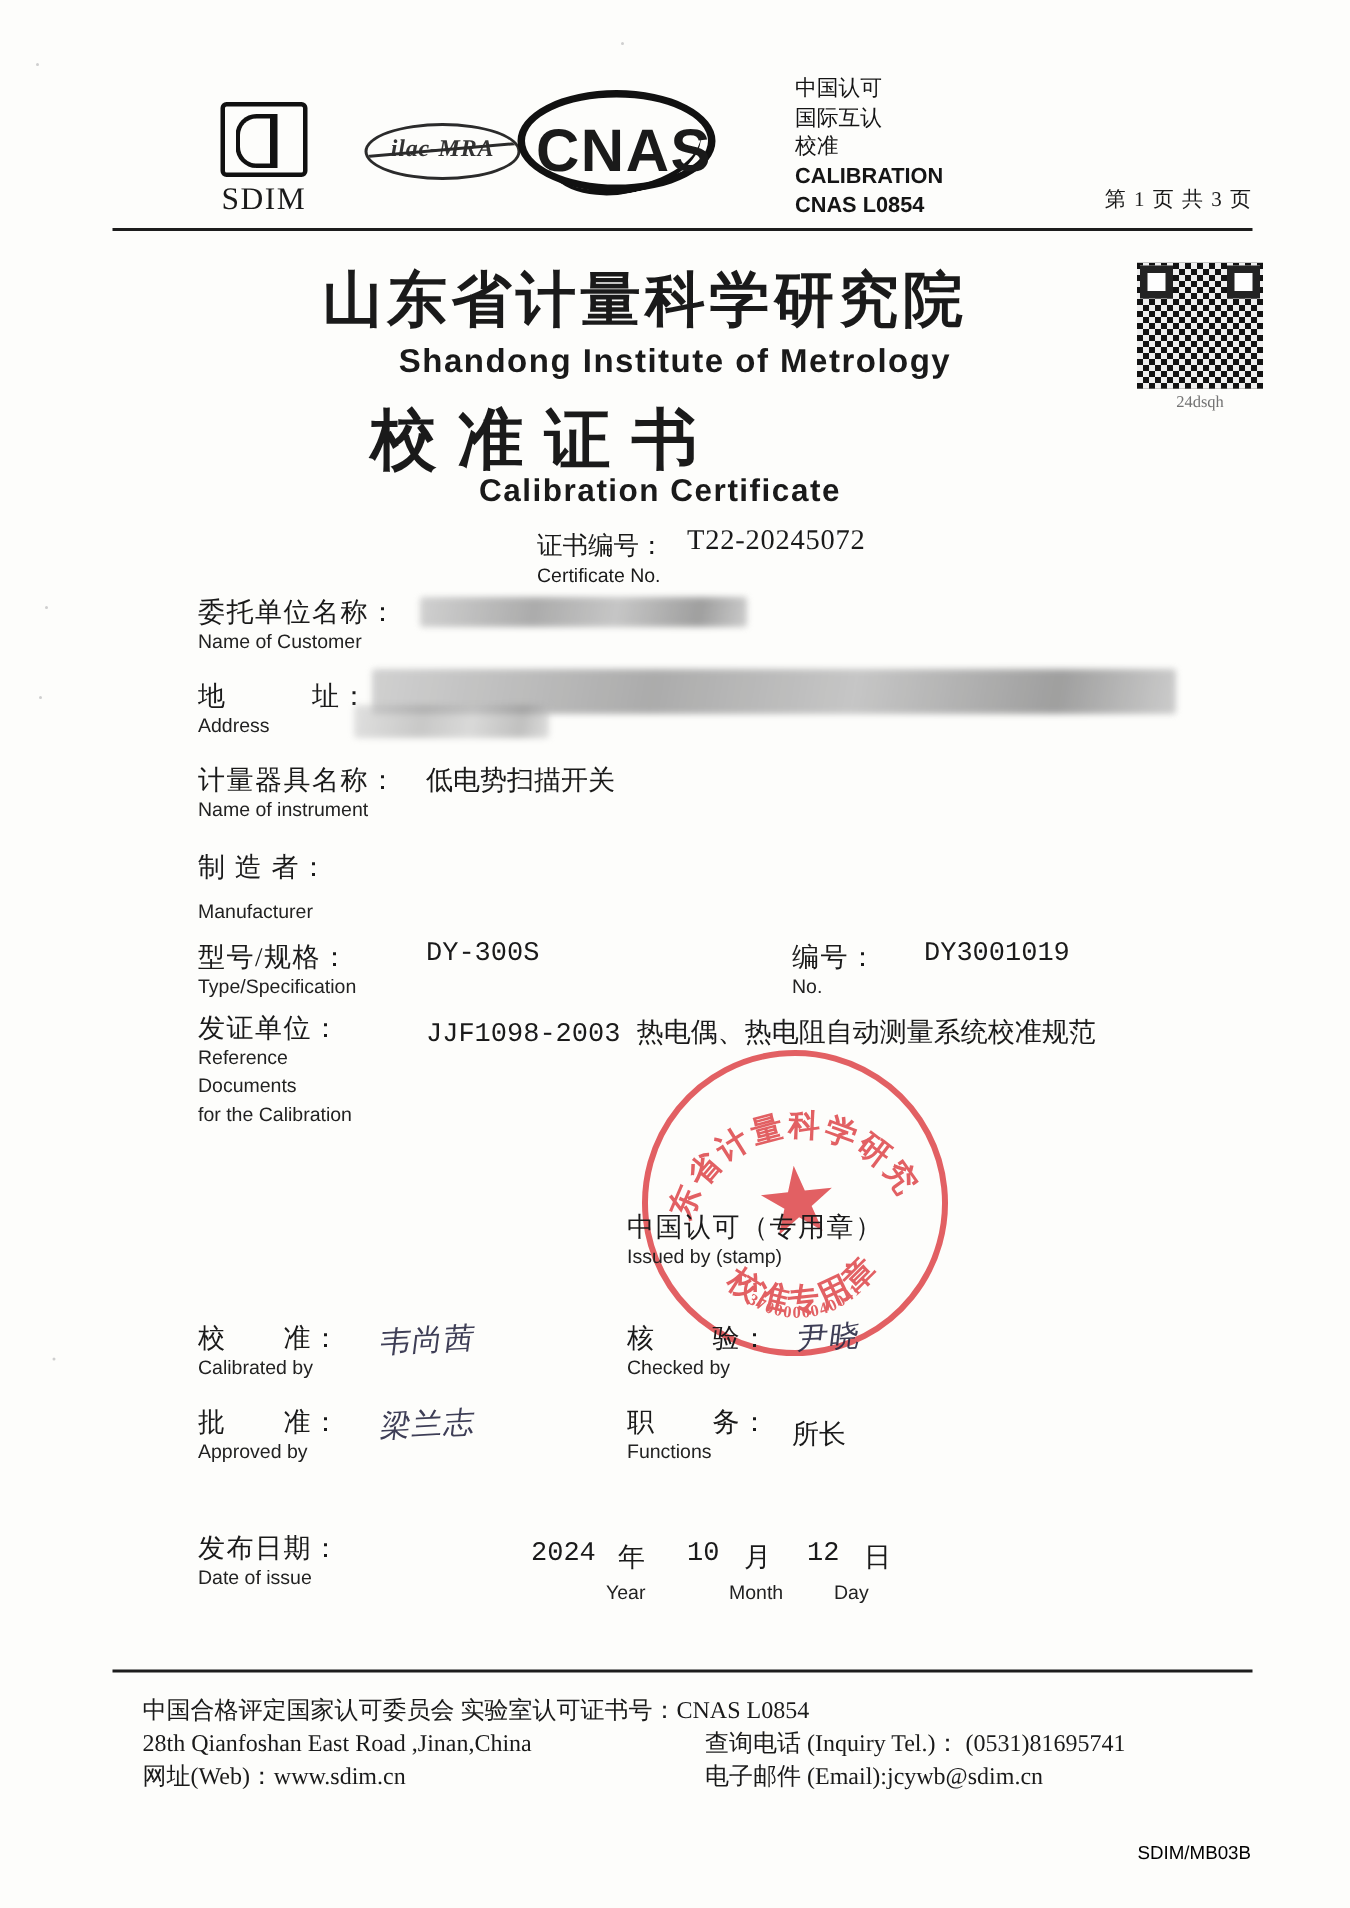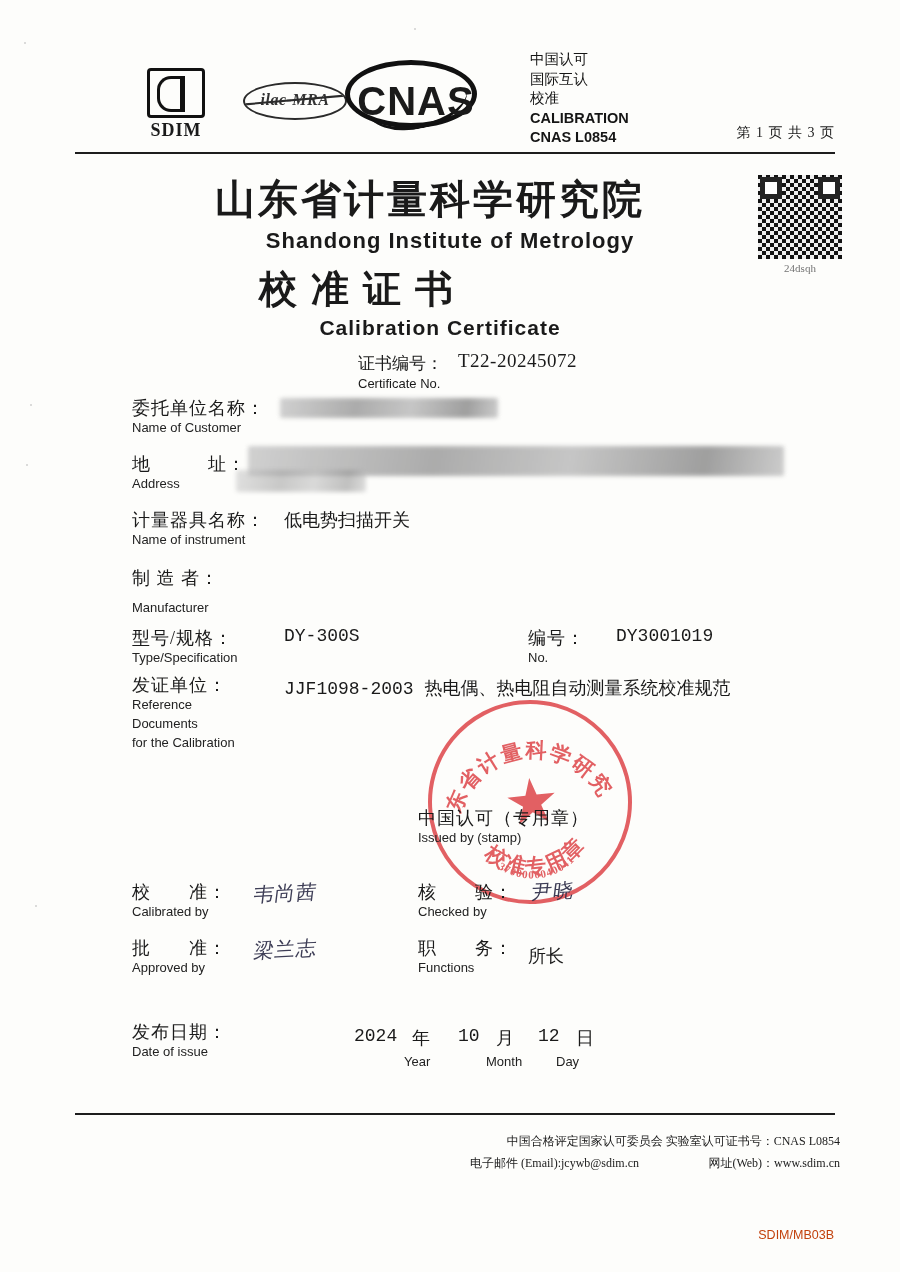--- a/index.html
+++ b/index.html
@@ -56,22 +56,22 @@
     content: "";
     position: absolute;
     left: 30px;
     top: 5px;
     width: 5px;
     height: 36px;
     background: #111;
   }
   .logo-sdim .txt {
     font-family: "Liberation Serif", serif;
-    font-weight: bold;
-    font-size: 18px;
+    font-weight: normal;
+    font-size: 21px;
     letter-spacing: 1px;
     margin-top: 2px;
   }
   .logo-ilac {
     position: absolute;
     left: 168px;
     top: 52px;
     width: 104px;
     text-align: center;
   }
@@ -198,21 +198,21 @@
     letter-spacing: 1px;
     font-family: "Liberation Sans", sans-serif;
     box-sizing: border-box;
   }
   .cert-cn {
     position: absolute;
     left: 0;
     top: 264px;
     width: 736px;
     text-align: center;
-    font-size: 38px;
+    font-size: 44px;
     font-weight: bold;
     letter-spacing: 14px;
     padding-right: 10px;
     box-sizing: border-box;
   }
   .cert-en {
     position: absolute;
     left: 0;
     top: 316px;
     width: 900px;
@@ -362,38 +362,37 @@
     transform: skewX(-10deg) rotate(-3deg);
     opacity: .9;
     letter-spacing: 1px;
   }
   
   .footer {
     position: absolute;
     left: 95px;
     top: 1130px;
     width: 745px;
-    font-size: 12px;
+    font-size: 16px;
     line-height: 22px;
-    text-align: right;
   }
   .footer .row { position: relative; height: 22px; }
   .footer .right {
     position: absolute;
     left: 375px;
     top: 0;
     white-space: nowrap;
   }
   .footer-code {
     position: absolute;
     right: 66px;
     top: 1228px;
     font-size: 12.5px;
     font-family: "Liberation Sans", sans-serif;
-    color: #c2410c;
+    color: #000000;
   }
   .speck {
     position: absolute;
     background: #cfcfcf;
     width: 2px;
     height: 2px;
     border-radius: 50%;
   }
 </style>
 </head>
@@ -551,19 +550,23 @@
   <div class="lbl-en" style="position:absolute;left:486px;top:1054px">Month</div>
   <div class="lbl-en" style="position:absolute;left:556px;top:1054px">Day</div>
 
   <div class="rule2"></div>
 
   <div class="footer">
     <div class="row">
       <span>中国合格评定国家认可委员会 实验室认可证书号：CNAS L0854</span>
     </div>
     <div class="row">
+      <span>28th Qianfoshan East Road ,Jinan,China</span>
+      <span class="right">查询电话 (Inquiry Tel.)： (0531)81695741</span>
+    </div>
+    <div class="row">
       <span>网址(Web)：www.sdim.cn</span>
       <span class="right">电子邮件 (Email):jcywb@sdim.cn</span>
     </div>
   </div>
   <div class="footer-code">SDIM/MB03B</div>
 
 </div>
 
 </body></html>

